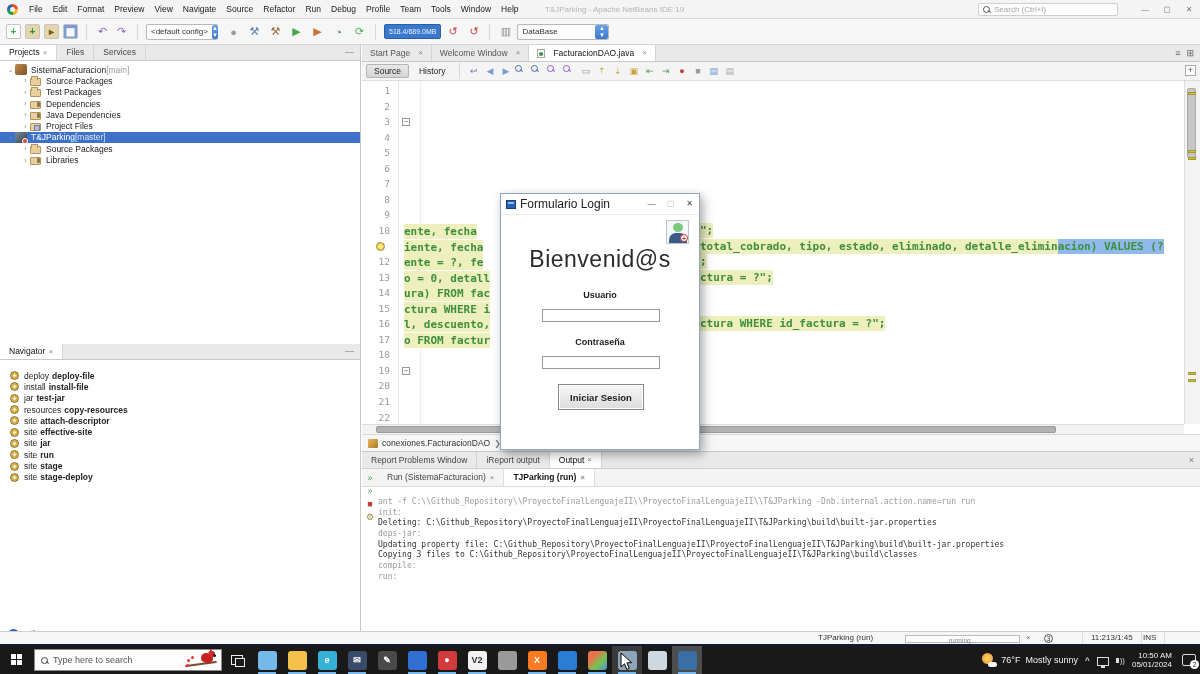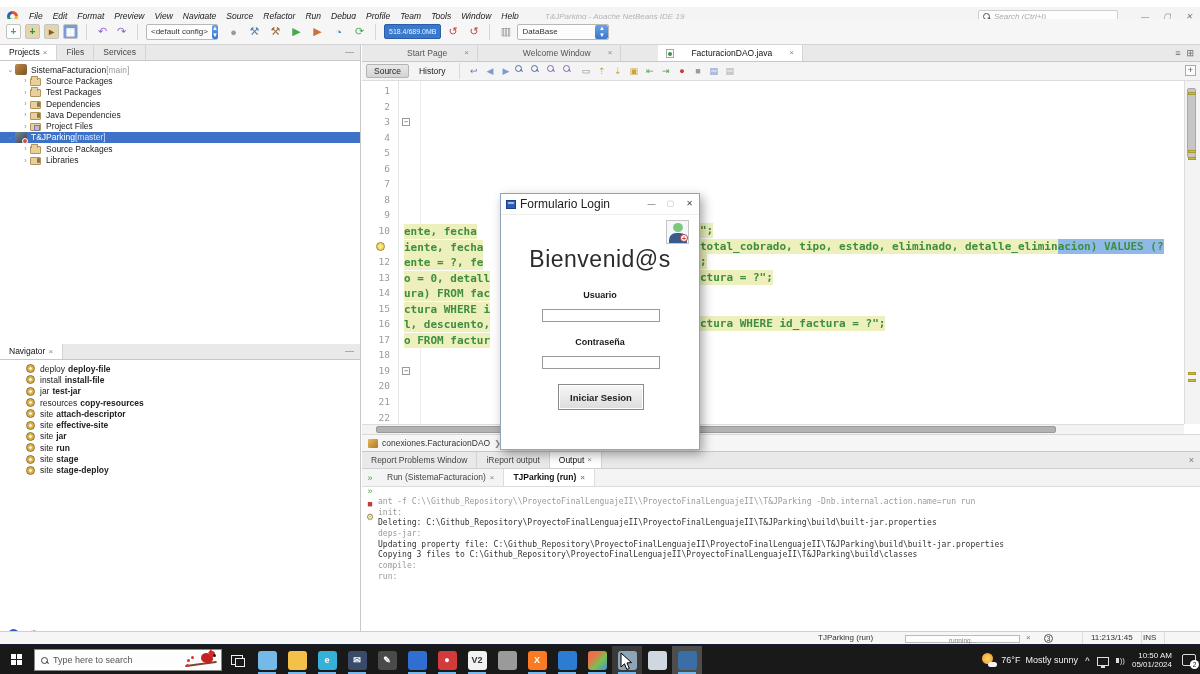--- a/index.html
+++ b/index.html
@@ -1,21 +1,21 @@
 <!DOCTYPE html>
 <html><head>
 <meta charset="utf-8">
 <style>
   *{margin:0;padding:0;box-sizing:border-box;}
   html,body{background:#555;}
   body{font-family:"Liberation Sans",sans-serif;}
   .screen{position:relative;width:1200px;height:674px;background:#fff;overflow:hidden;font-size:9px;color:#222;}
 
   
-  .titlebar{position:absolute;top:7px;left:0;right:0;height:19px;background:#f4f4f4;border-bottom:1px solid #d8d8d8;display:flex;align-items:center;font-style:italic;}
+  .titlebar{position:absolute;top:0;left:0;right:0;height:19px;background:#f4f4f4;border-bottom:1px solid #d8d8d8;display:flex;align-items:center;}
   .nblogo{width:11px;height:11px;border-radius:50%;margin:0 6px 0 7px;background:conic-gradient(#e8522c 0 25%,#f0b42a 25% 50%,#1a9e49 50% 75%,#2a66b8 75% 100%);position:relative;flex:none;}
   .nblogo::after{content:'';position:absolute;left:3px;top:3px;width:5px;height:5px;border-radius:50%;background:#f4f4f4;}
   .menus{display:flex;align-items:center;height:100%;}
   .menu-item{padding:0 5px;font-size:8.5px;color:#1a1a1a;line-height:19px;cursor:default;}
   .win-title{position:absolute;left:545px;top:0;line-height:19px;font-size:8px;color:#b4b4b4;white-space:nowrap;}
   .tsearch{position:absolute;left:978px;top:3px;width:140px;height:13px;border:1px solid #cfcfcf;background:#fdfdfd;border-radius:2px;display:flex;align-items:center;font-size:8px;color:#a8a8a8;padding-left:4px;}
   .mag{width:7px;height:7px;position:relative;display:inline-block;flex:none;}
   .mag::before{content:'';position:absolute;left:0;top:0;width:5px;height:5px;border:1.2px solid currentColor;border-radius:50%;}
   .mag::after{content:'';position:absolute;left:5px;top:5px;width:3px;height:1.2px;background:currentColor;transform:rotate(45deg);}
   .tsearch .mag{color:#555;margin-right:4px;}
@@ -49,31 +49,31 @@
   .packages-folder::before,.libraries-folder::before,.files-folder::before{content:'';position:absolute;left:0;top:2px;right:1px;bottom:0;background:#e9cf9b;border:1px solid #b3945a;border-radius:1px;}
   .packages-folder::after{content:'';position:absolute;left:1px;top:0;width:5px;height:3px;background:#e9cf9b;border:1px solid #b3945a;border-bottom:none;}
   .libraries-folder::after{content:'';position:absolute;right:2px;top:3px;width:3px;height:5px;background:#8a7a4a;border-radius:1px;}
   .files-folder::after{content:'';position:absolute;right:2px;top:4px;width:4px;height:4px;background:#b8b8d8;border:1px solid #7a7aa8;}
   .maven-project{background:linear-gradient(135deg,#c08848,#7a5427);border-radius:2px;height:11px;}
   .ant-project{background:linear-gradient(135deg,#7a8a9a,#35424f);border-radius:2px;height:11px;position:relative;}
   .ant-project::after{content:'';position:absolute;right:-1px;bottom:-1px;width:4px;height:4px;border-radius:50%;background:#d04838;border:1px solid #fff;}
   .trow.selected{background:#3d72c8;color:#fff;}
   .trow.selected .suffix{color:#d9e5fa;}
   .trow .suffix{color:#9a9a9a;}
-  .navlist{padding-top:3px;margin-left:16px;}
+  .navlist{padding-top:10px;}
   .nrow{height:11.3px;display:flex;align-items:center;font-size:8.5px;padding-left:10px;white-space:nowrap;}
   .ngear{width:9px;height:9px;border-radius:50%;background:radial-gradient(circle at 50% 50%,#fdf4d8 0 25%,#d8b44a 30%);border:1px solid #8a6d2f;margin-right:5px;flex:none;}
   .nrow .nname{font-weight:bold;margin-left:3px;}
   .left-bottom{position:absolute;bottom:4px;left:8px;display:flex;gap:10px;align-items:center;}
   .helpicn{width:11px;height:11px;border-radius:50%;background:#2a5fb8;color:#fff;font-size:8px;font-weight:bold;text-align:center;line-height:11px;}
   .gearicn{color:#4a8a3a;font-size:11px;line-height:11px;}
 
   
   .editor-tabs{position:absolute;top:45px;left:362px;right:0;height:17px;background:#e9e9e9;border-bottom:1px solid #c8c8c8;display:flex;font-size:8.5px;}
-  .etab{padding:0 8px;display:flex;align-items:center;gap:17px;color:#555;border-right:1px solid #d4d4d4;line-height:16px;margin-left:37px;}
+  .etab{padding:0 8px;display:flex;align-items:center;gap:8px;color:#555;border-right:1px solid #d4d4d4;line-height:16px;}
   .etab.active{background:#fff;color:#111;}
   .javafile-icon{width:8px;height:9px;background:#fdfdfd;border:1px solid #a8a8a8;position:relative;flex:none;}
   .javafile-icon::after{content:'';position:absolute;left:1px;top:2px;width:4px;height:4px;border-radius:50%;background:#3f8e3f;}
   .etab-right{margin-left:auto;display:flex;align-items:center;gap:6px;padding-right:6px;color:#666;font-size:9px;}
   .editor-toolbar{position:absolute;top:62px;left:362px;right:0;height:19px;background:#f4f4f4;border-bottom:1px solid #dcdcdc;display:flex;align-items:center;font-size:8.5px;gap:3px;padding-left:4px;}
   .srcbtn{border:1px solid #b4b4b4;background:linear-gradient(#e8e8e8,#d4d4d4);border-radius:2px;padding:1px 7px;font-size:8.5px;color:#222;}
   .histbtn{padding:1px 7px;color:#222;}
   .eicn{width:13px;height:13px;display:flex;align-items:center;justify-content:center;font-size:9px;flex:none;}
   .split-btn{position:absolute;right:4px;top:3px;width:11px;height:11px;border:1px solid #aaa;background:#fdfdfd;color:#555;font-size:9px;line-height:9px;text-align:center;}
 

